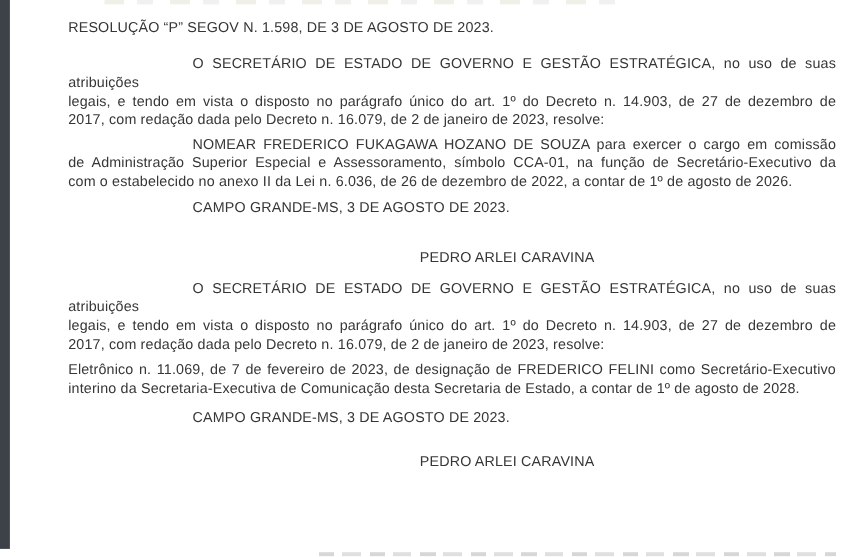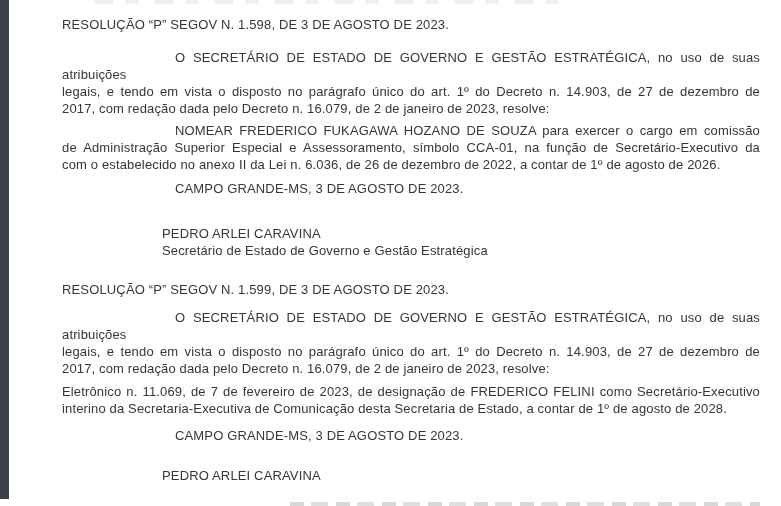--- a/index.html
+++ b/index.html
@@ -61,20 +61,21 @@
     text-align: justify;
     text-align-last: justify;
   }
   .para .line.last {
     text-align-last: left;
   }
   .line.indent { text-indent: 113px; }
   .place-date { text-indent: 113px; }
   .signature {
     margin-left: 100px;
+    text-align: center;
   }
   .g5  { margin-top: 5px; }
   .g6  { margin-top: 6px; }
   .g7  { margin-top: 7px; }
   .g10 { margin-top: 10px; }
   .g11 { margin-top: 11px; }
   .g16 { margin-top: 16px; }
   .g22 { margin-top: 22px; }
   .g23 { margin-top: 23px; }
   .g28 { margin-top: 28px; }
@@ -100,26 +101,24 @@
       <div class="para g5">
         <div class="line indent">NOMEAR FREDERICO FUKAGAWA HOZANO DE SOUZA para exercer o cargo em comissão</div>
         <div class="line">de Administração Superior Especial e Assessoramento, símbolo CCA-01, na função de Secretário-Executivo da</div>
         <div class="line last">com o estabelecido no anexo II da Lei n. 6.036, de 26 de dezembro de 2022, a contar de 1º de agosto de 2026.</div>
       </div>
 
       <div class="place-date g7">CAMPO GRANDE-MS, 3 DE AGOSTO DE 2023.</div>
 
       <div class="signature g28">
         <div>PEDRO ARLEI CARAVINA</div>
-        <div>Secretário de Estado de Governo e Gestão Estratégica</div>
       </div>
     </section>
 
     <section>
-      <div class="heading g22">RESOLUÇÃO “P” SEGOV N. 1.599, DE 3 DE AGOSTO DE 2023.</div>
 
       <div class="para g11">
         <div class="line indent">O SECRETÁRIO DE ESTADO DE GOVERNO E GESTÃO ESTRATÉGICA, no uso de suas atribuições</div>
         <div class="line">legais, e tendo em vista o disposto no parágrafo único do art. 1º do Decreto n. 14.903, de 27 de dezembro de</div>
         <div class="line last">2017, com redação dada pelo Decreto n. 16.079, de 2 de janeiro de 2023, resolve:</div>
       </div>
 
       <div class="para g6">
         <div class="line">Eletrônico n. 11.069, de 7 de fevereiro de 2023, de designação de FREDERICO FELINI como Secretário-Executivo</div>
         <div class="line last">interino da Secretaria-Executiva de Comunicação desta Secretaria de Estado, a contar de 1º de agosto de 2028.</div>

